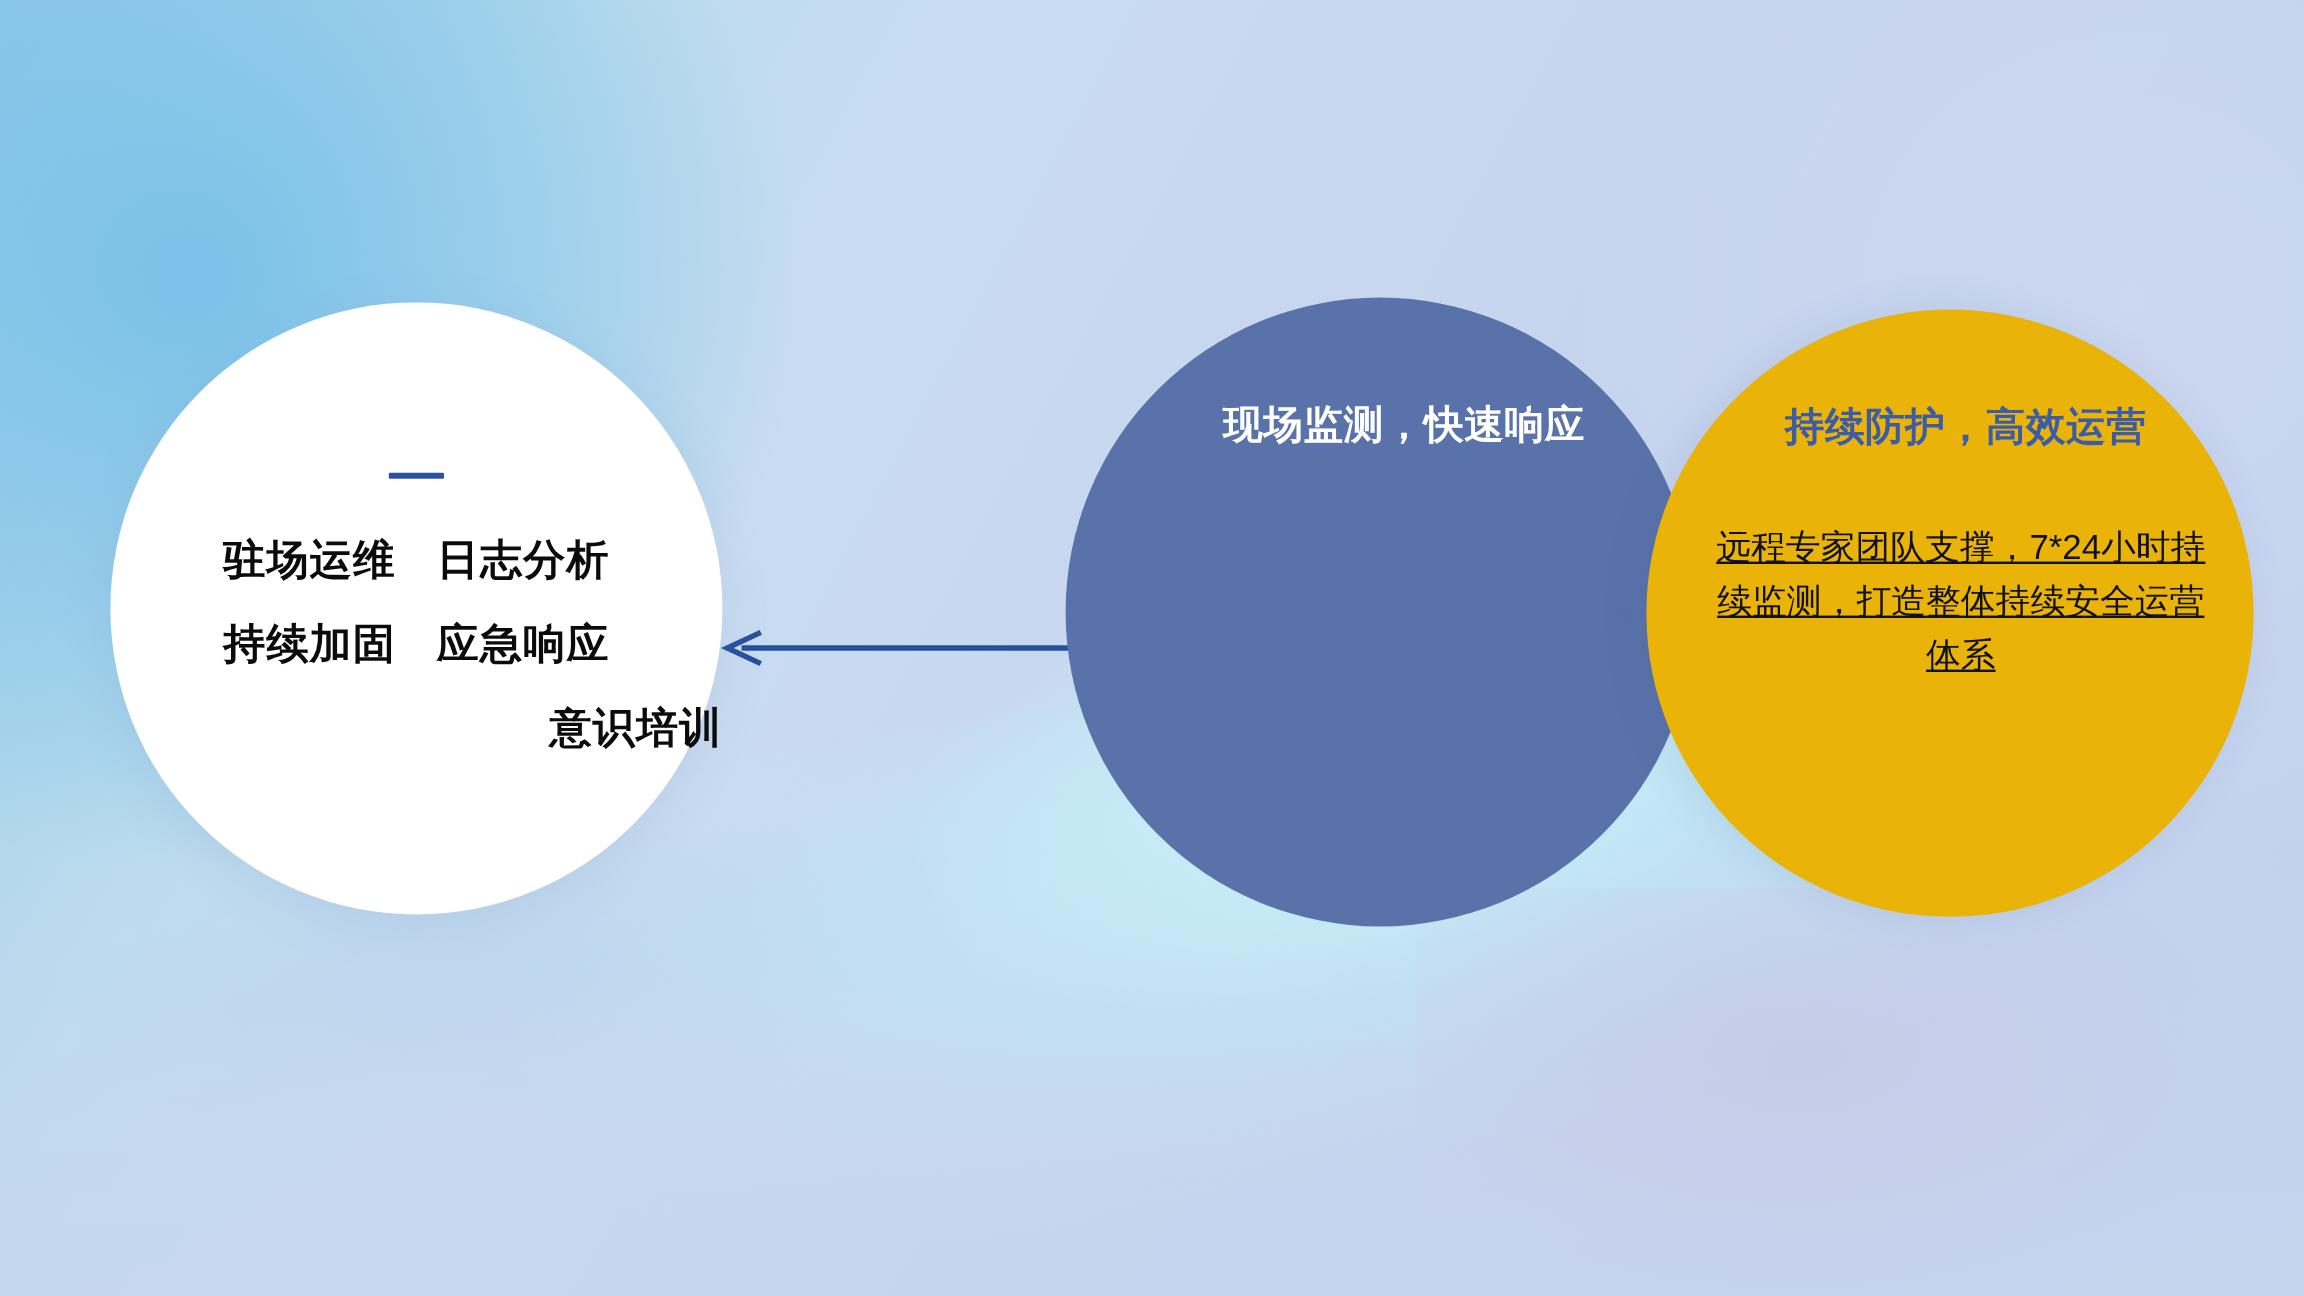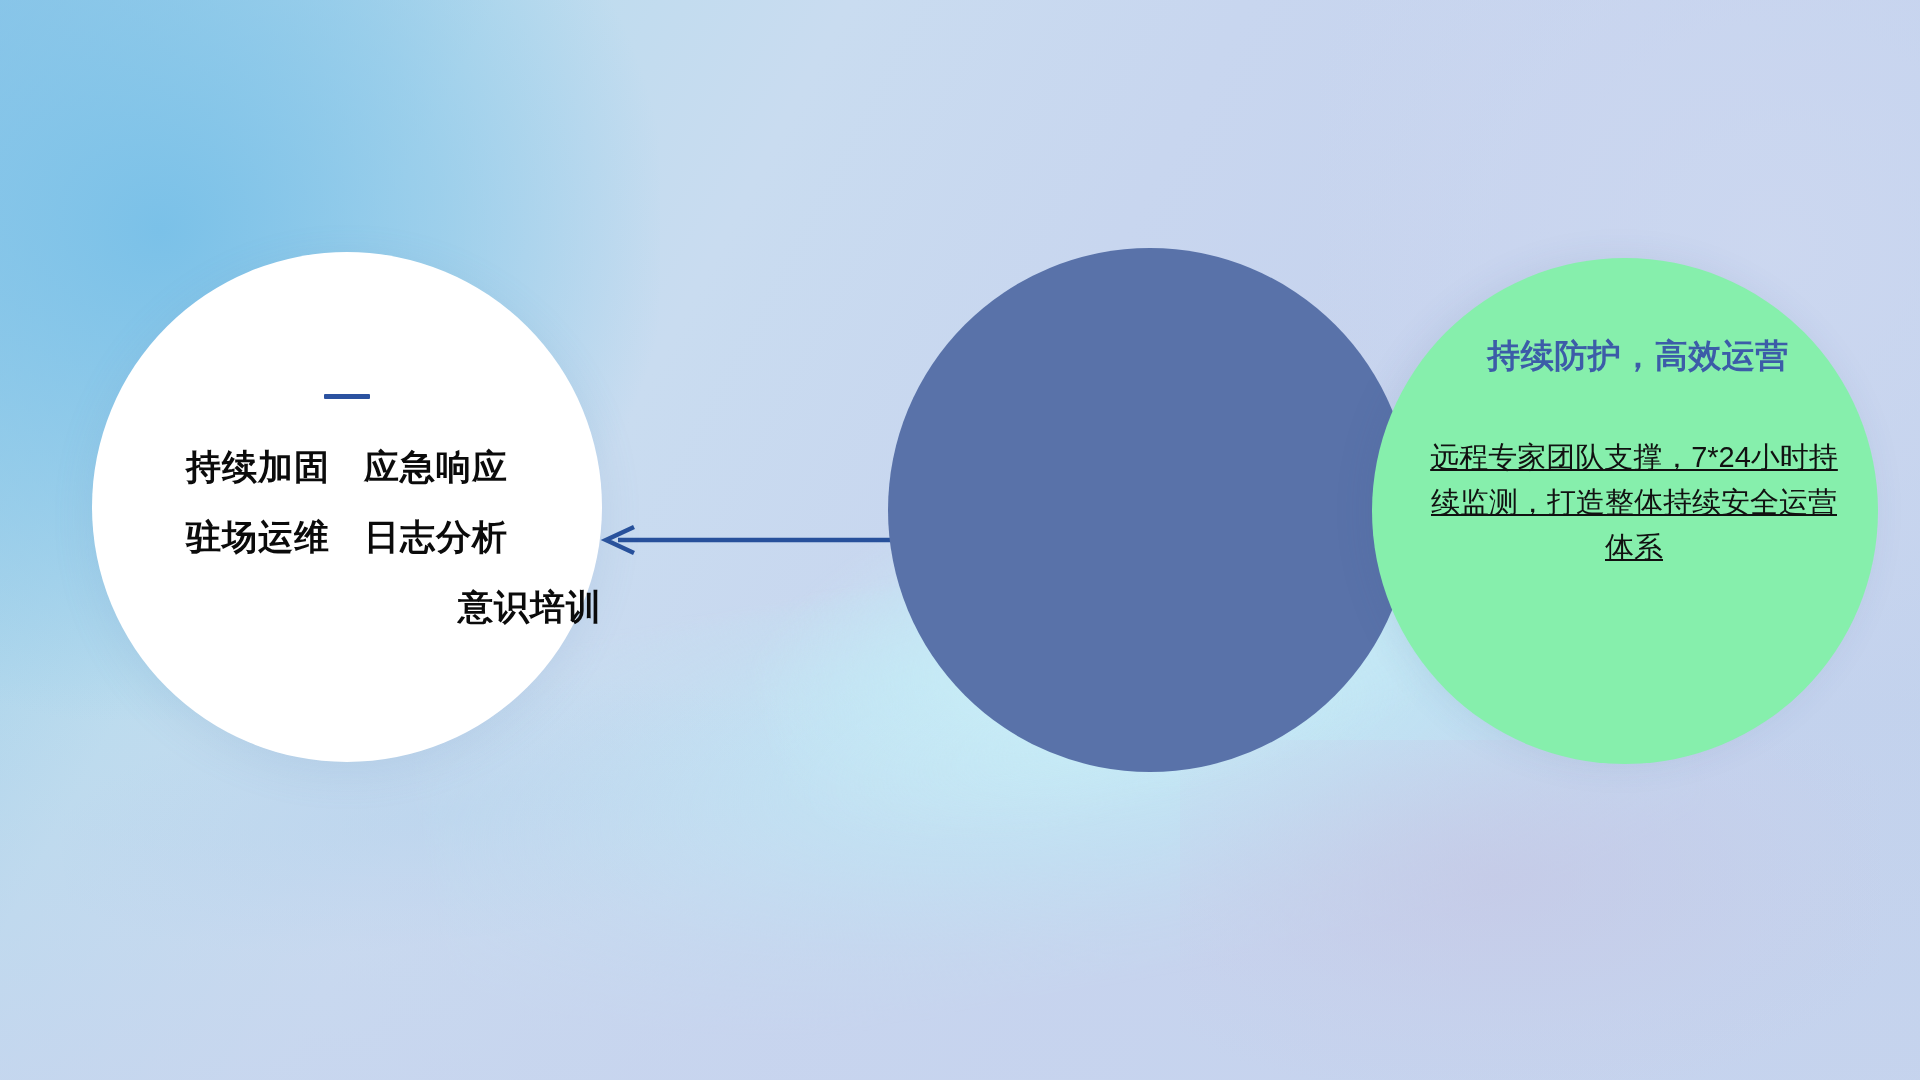--- a/index.html
+++ b/index.html
@@ -71,21 +71,21 @@
     box-shadow:0 10px 40px rgba(110,150,190,0.16);
     z-index:4;
   }
   #circle-mid {
     left:888px; top:248px; width:524px; height:524px;
     background:#5972a9;
     z-index:3;
   }
   #circle-right {
     left:1372px; top:258px; width:506px; height:506px;
-    background:#86efac;
+    background:#eab308;
     box-shadow:-6px 0 34px rgba(60,90,140,0.10);
     z-index:5;
   }
 
   
   .c-left-inner {
     position:absolute; left:0; right:0; top:0; bottom:0;
     display:flex; flex-direction:column; align-items:center;
     padding-top:142px;
   }
@@ -153,38 +153,39 @@
     <line x1="296" y1="20" x2="18" y2="20" stroke="#27509b" stroke-width="4.5"></line>
     <polyline points="34,7 6,20 34,33" fill="none" stroke="#27509b" stroke-width="4.5" stroke-linejoin="miter"></polyline>
   </svg>
 </div>
 
 <div class="circle" id="circle-left">
   <div class="c-left-inner">
     <div class="dash"></div>
     <div class="left-rows">
       <div class="left-row">
+        <span>驻场运维</span>
+        <span class="gap"></span>
+        <span>日志分析</span>
+      </div>
+      <div class="left-row">
         <span>持续加固</span>
         <span class="gap"></span>
         <span>应急响应</span>
-      </div>
-      <div class="left-row">
-        <span>驻场运维</span>
-        <span class="gap"></span>
-        <span>日志分析</span>
       </div>
       <div class="left-row single">
         <span>意识培训</span>
       </div>
     </div>
   </div>
 </div>
 
 <div class="circle" id="circle-mid">
   <div class="c-mid-inner">
+    <div class="mid-title">现场监测，快速响应</div>
   </div>
 </div>
 
 <div class="circle" id="circle-right">
   <div class="c-right-inner">
     <div class="right-title">持续防护，高效运营</div>
     <div class="right-body">远程专家团队支撑，7*24小时持续监测，打造整体持续安全运营体系</div>
   </div>
 </div>
 

